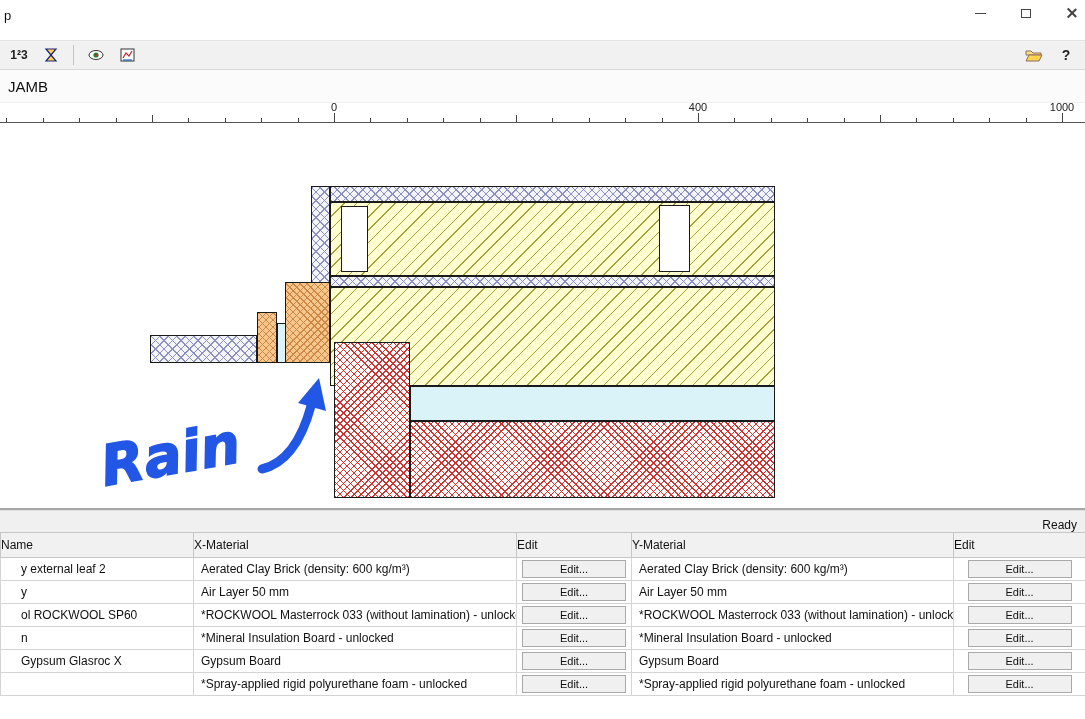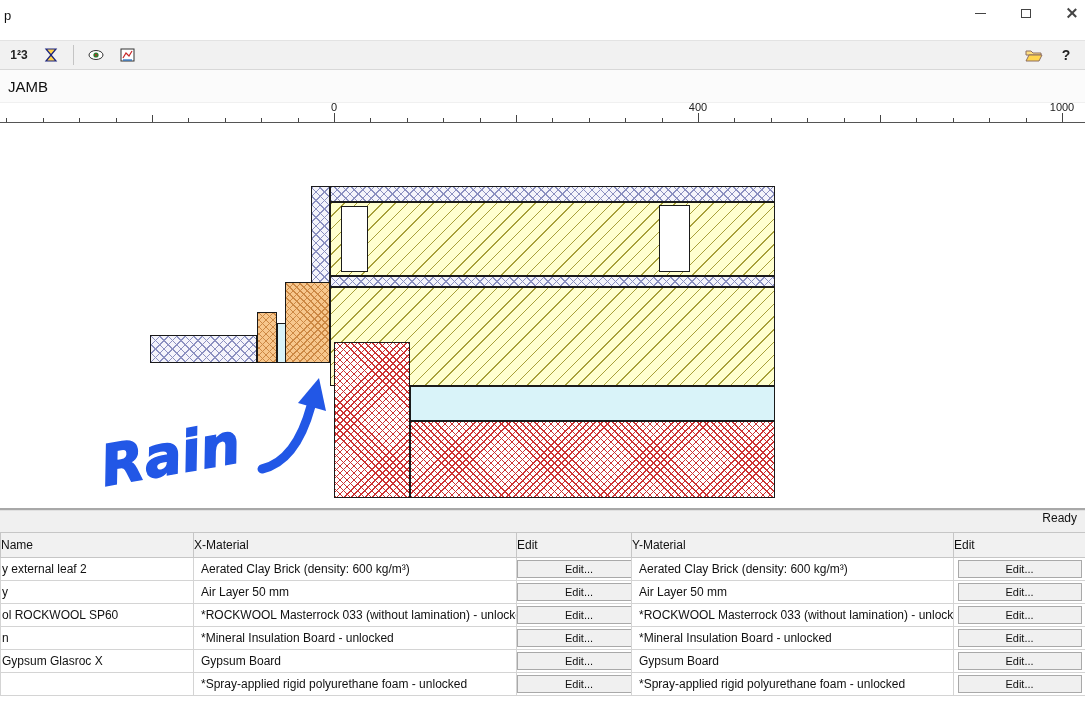--- a/index.html
+++ b/index.html
@@ -64,31 +64,31 @@
   .f-air{background-color:var(--air-bg)}
   .f-white{background-color:var(--white-bg)}
   .annot-svg{position:absolute;left:0;top:0;pointer-events:none}
   .annot-stroke{stroke:var(--annot)}
   .annot-fill{fill:var(--annot)}
   .annot-text{font-family:"DejaVu Sans",sans-serif;font-size:56px;font-style:italic;font-weight:bold;
               fill:var(--annot);stroke:var(--annot);stroke-width:1.5px}
 
   
   .divider{height:2px;background:#a8a8a8}
-  .statusbar{height:22px;background:#f0f0f0;display:flex;align-items:flex-start;justify-content:flex-end;
+  .statusbar{height:22px;background:#f0f0f0;display:flex;align-items:flex-end;justify-content:flex-end;
              padding-right:8px;border-top:1px solid #e0e0e0}
 
   
   table{width:1085px;border-collapse:collapse;table-layout:fixed}
   th{height:25px;background:#f1f1f1;border:1px solid #c6c6c6;font-weight:normal;font-size:12px;text-align:left}
   td{height:23px;border:1px solid #d4d4d4;font-size:12px;white-space:nowrap;overflow:hidden;background:#fff}
-  td.c-name{padding-left:1px}
+  td.c-name{padding-left:20px}
   td.c-mat{padding-left:7px}
   td.c-edit{text-align:center}
-  .edit-btn{width:124px;height:18px;font-size:11px;font-family:"Liberation Sans",sans-serif;
+  .edit-btn{width:104px;height:18px;font-size:11px;font-family:"Liberation Sans",sans-serif;
             background:#f0f0f0;border:1px solid #a9a9a9;color:#111}
 </style>
 </head>
 <body>
 
 <div class="titlebar">
   <span class="menu-partial">p</span>
   <div class="win-controls">
     <div class="win-btn">
         <span class="glyph-min"></span>

